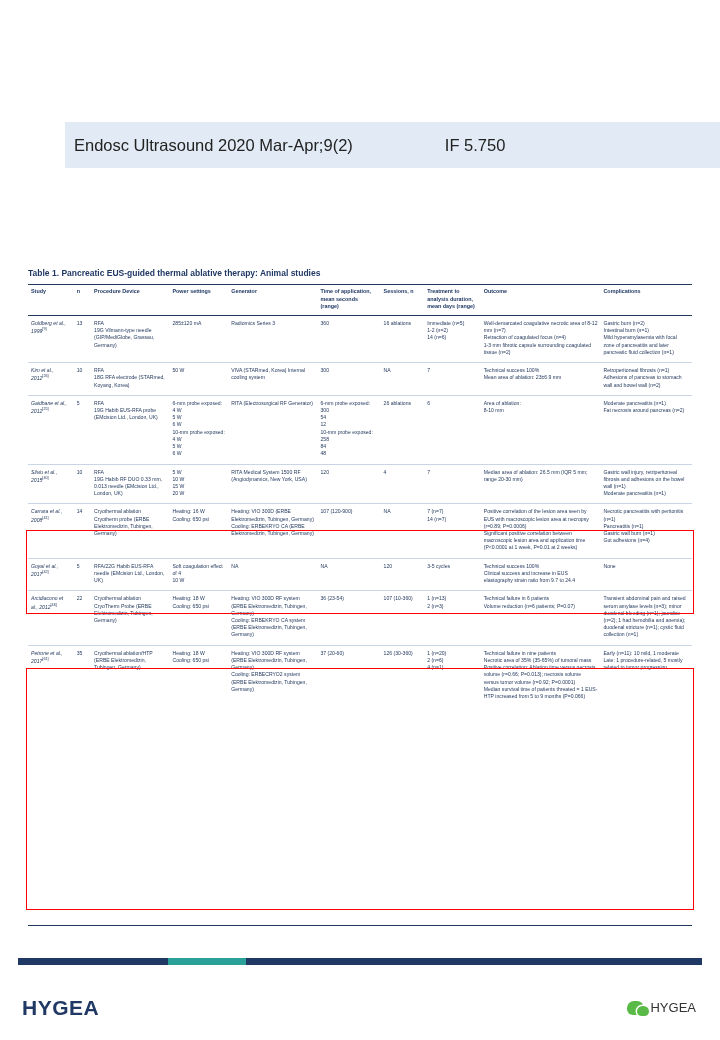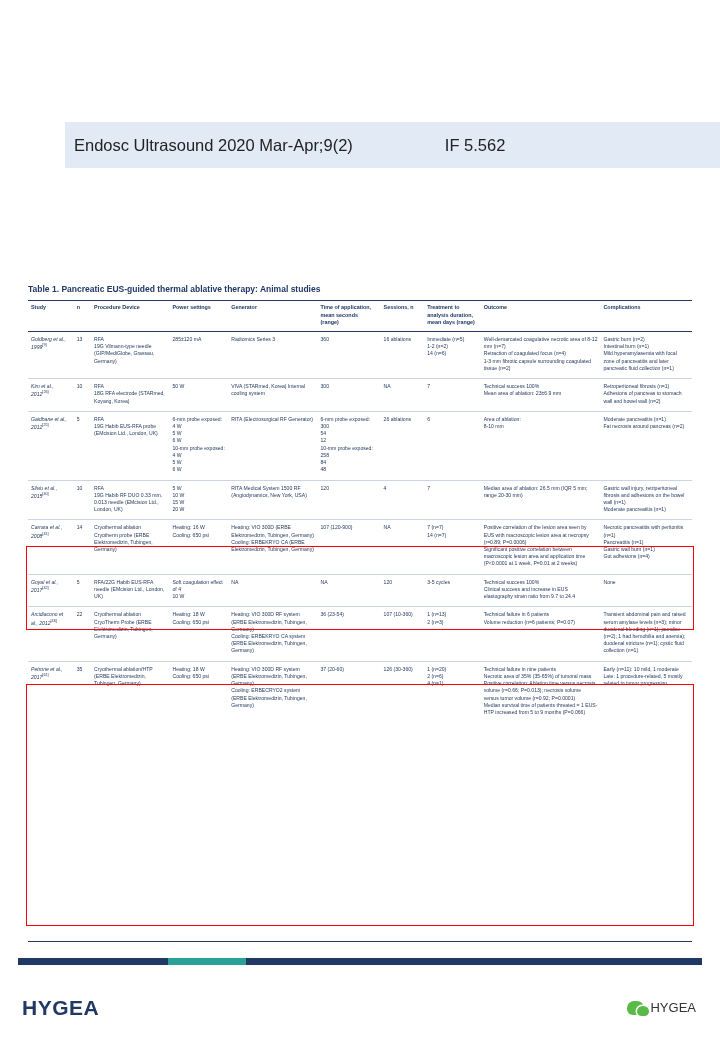--- a/index.html
+++ b/index.html
@@ -39,21 +39,20 @@
     background:#e9f0f8;
     font-size:16.5px;line-height:1.62;color:#1a1a1a;
     padding:8px 10px 0 10px;box-sizing:border-box;
   }
   .summary .indent{display:inline-block;width:32px;}
 
   
   .figure{
     position:absolute;left:18px;top:264px;width:684px;height:664px;
     background:#ffffff;
-    margin-top:16px;
   }
   .fig-caption{
     position:absolute;left:10px;top:4px;
     font-size:8.5px;font-weight:bold;color:#1f3864;
   }
   .tbl{
     position:absolute;left:10px;top:20px;width:664px;
     border-collapse:collapse;
     font-size:5.1px;line-height:1.42;color:#243a5e;
     table-layout:fixed;
@@ -113,21 +112,21 @@
   }
 </style>
 </head>
 <body>
 
 <div class="page">
 
 
   <div class="journal-bar">
     <span class="journal-name">Endosc Ultrasound 2020 Mar-Apr;9(2)</span>
-    <span class="journal-if">IF 5.562</span>
+    <span class="journal-if">IF 5.750</span>
   </div>
 
 
   <div class="figure">
     <div class="fig-caption">Table 1. Pancreatic EUS-guided thermal ablative therapy: Animal studies</div>
 
     <table class="tbl">
       <colgroup>
         <col style="width:42px">
           <col style="width:16px">

